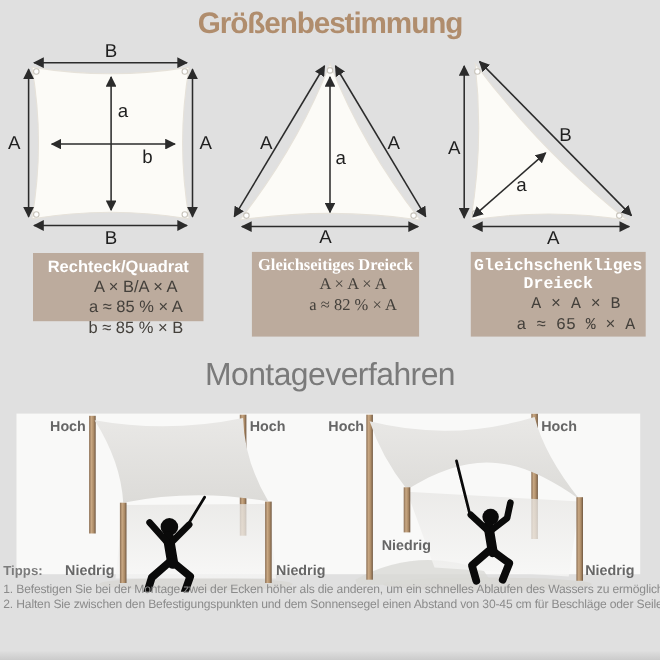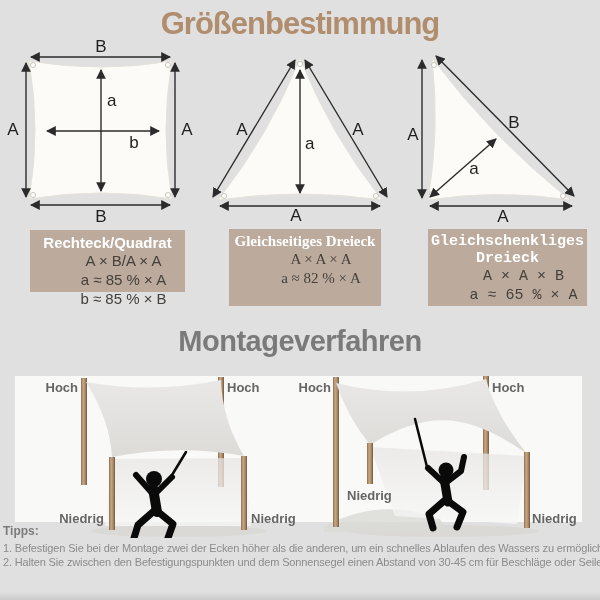--- a/index.html
+++ b/index.html
@@ -3,21 +3,21 @@
 <meta charset="utf-8">
 <style>
   html,body{margin:0;padding:0;}
   .stage{
     position:relative;width:600px;height:600px;overflow:hidden;
     background:var(--page_bg,#e0e0e0);
     font-family:"Liberation Sans",sans-serif;
   }
   .size-title{
     position:absolute;left:0;top:6px;width:600px;text-align:center;
-    font-size:31px;font-weight:bold;letter-spacing:-1px;
+    font-size:27px;font-weight:bold;letter-spacing:-1px;
     color:var(--size_title,#b08d6d);
   }
   .diagram{position:absolute;top:40px;width:200px;height:190px;}
   #dia-square{left:0;} #dia-equi{left:200px;} #dia-right{left:400px;}
   .dl{font-size:17px;fill:#1f1f1f;font-family:"Liberation Sans",sans-serif;}
   .arrow{stroke:var(--diagram_line,#2b2b2b);stroke-width:1.4;fill:none;}
   .sail{fill:var(--sail_fill,#fcfbf7);stroke:#e6e2da;stroke-width:1;}
   .grommet{fill:#ffffff;stroke:#c8c4bb;stroke-width:1;}
   .spec-box{
     position:absolute;background:var(--box_bg,#bcab9d);
@@ -30,35 +30,35 @@
     margin:0;font-size:15px;line-height:17px;font-weight:bold;
     color:var(--box_title,#ffffff);
   }
   .spec-box p{
     margin:0;font-size:15px;line-height:19px;
     color:var(--box_text,#44403b);
     padding-left:32px;
   }
   .montage-title{
     position:absolute;left:0;top:325px;width:600px;text-align:center;
-    font-size:29px;font-weight:bold;letter-spacing:-0.5px;
+    font-size:29px;font-weight:normal;letter-spacing:-0.5px;
     color:var(--montage_title,#7a7a7a);
   }
   .panel{
     position:absolute;left:15px;top:376px;width:567px;height:146px;
     background:var(--panel_bg,#f9f9f8);
   }
   .sl{font-size:13px;font-weight:bold;fill:var(--scene_label,#666666);font-family:"Liberation Sans",sans-serif;}
   .pole{fill:url(#pg);}
   .scene-sail{fill:url(#sg);}
   .veil{fill:url(#vg);opacity:0.75;}
   .shadow{fill:#dad9d6;}
   .figure{stroke:#0a0a0a;fill:none;stroke-linecap:round;stroke-linejoin:round;}
   .tips{
-    position:absolute;left:3px;top:524px;width:597px;
+    position:absolute;left:3px;top:512px;width:597px;
     color:var(--tips_text,#8b8b8b);
   }
   .tips h4{margin:0 0 3px 0;font-size:12px;color:#7c7c7c;}
   .tips p{margin:0;font-size:11px;line-height:14px;letter-spacing:-0.15px;white-space:nowrap;}
   .bottom-strip{
     position:absolute;left:0;top:592px;width:600px;height:8px;
     background:linear-gradient(180deg,#dedede,#cbcbcb);
   }
 </style>
 </head>

